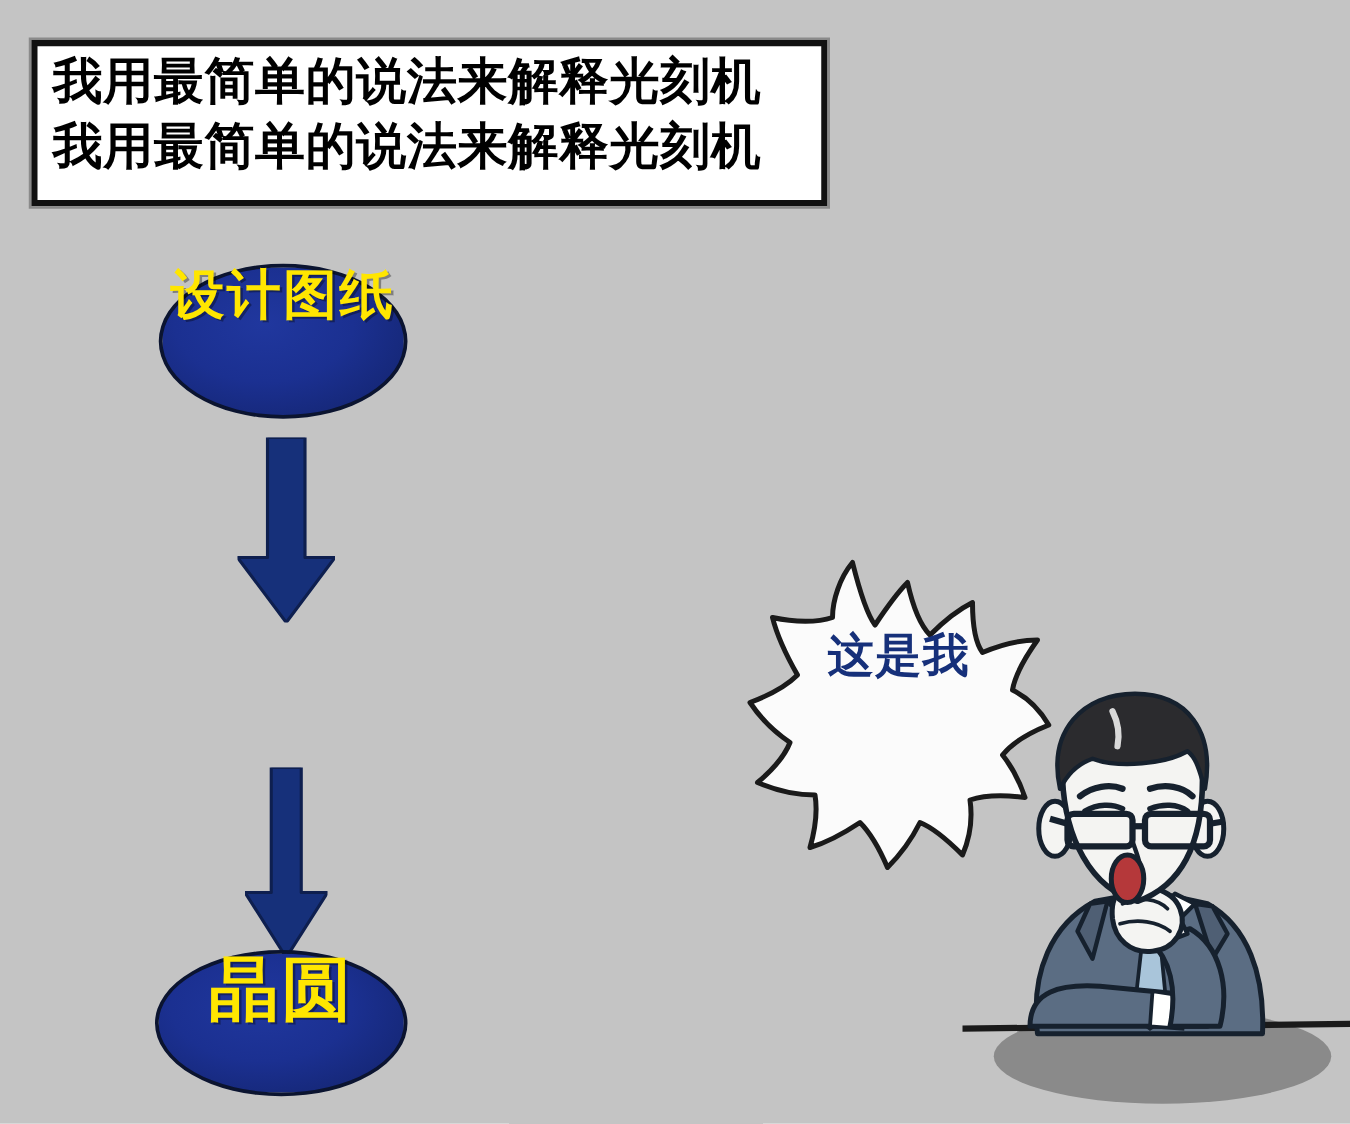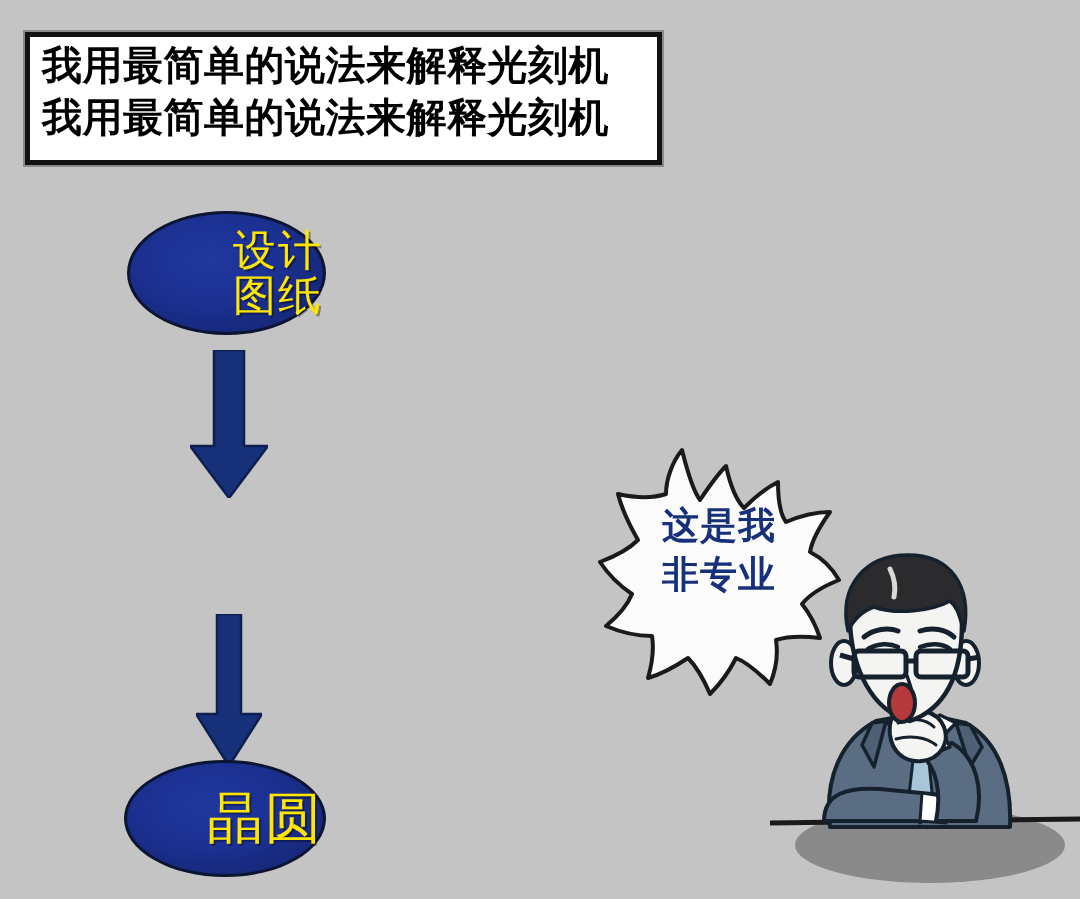--- a/index.html
+++ b/index.html
@@ -41,25 +41,24 @@
     font-family: "DejaVu Sans", "Liberation Sans", sans-serif;
   }
 
   
   .node {
     position: absolute;
     border-radius: 50%;
     background: radial-gradient(ellipse at 42% 38%, #20379e 0%, #1b3091 45%, #122268 100%);
     border: 3px solid #0b1430;
     display: flex;
-    flex-direction: column;
-    align-items: flex-end;
+    align-items: flex-start;
     justify-content: center;
     color: #ffe600;
-    font-weight: 400;
+    font-weight: 700;
     font-family: "DejaVu Sans", "Liberation Sans", sans-serif;
     text-shadow: 2px 2px 0 rgba(0,0,0,0.35);
   }
   #node-design {
     left: 127px; top: 211px; width: 199px; height: 124px;
   }
   #node-design .nline { font-size: 43px; line-height: 1.05; letter-spacing: 2px; }
   #node-litho {
     left: 125px; top: 492px; width: 202px; height: 117px;
   }
@@ -171,21 +170,20 @@
                C 40,192 24,188 10,182
                C 22,172 32,160 36,150
                C 24,142 12,130 4,118
                C 20,112 34,104 42,96
                C 34,82 26,66 22,50
                C 40,54 58,54 70,50
                C 70,36 76,18 86,6 Z" fill="#fbfbfb" stroke="#1a1a1a" stroke-width="4" stroke-linejoin="round"></path>
     </svg>
     <div class="burst-text">
       <div>这是我</div>
-      <div>非专业</div>
     </div>
   </div>
 
   <svg id="cartoon-man" viewBox="0 0 310 354">
 
     <ellipse cx="160" cy="300" rx="135" ry="38" fill="#8a8a8a"></ellipse>
 
     <line x1="-4" y1="278" x2="312" y2="274" stroke="#1a1a1a" stroke-width="5"></line>
 
     <path d="M 60,282 C 54,232 72,194 106,176

